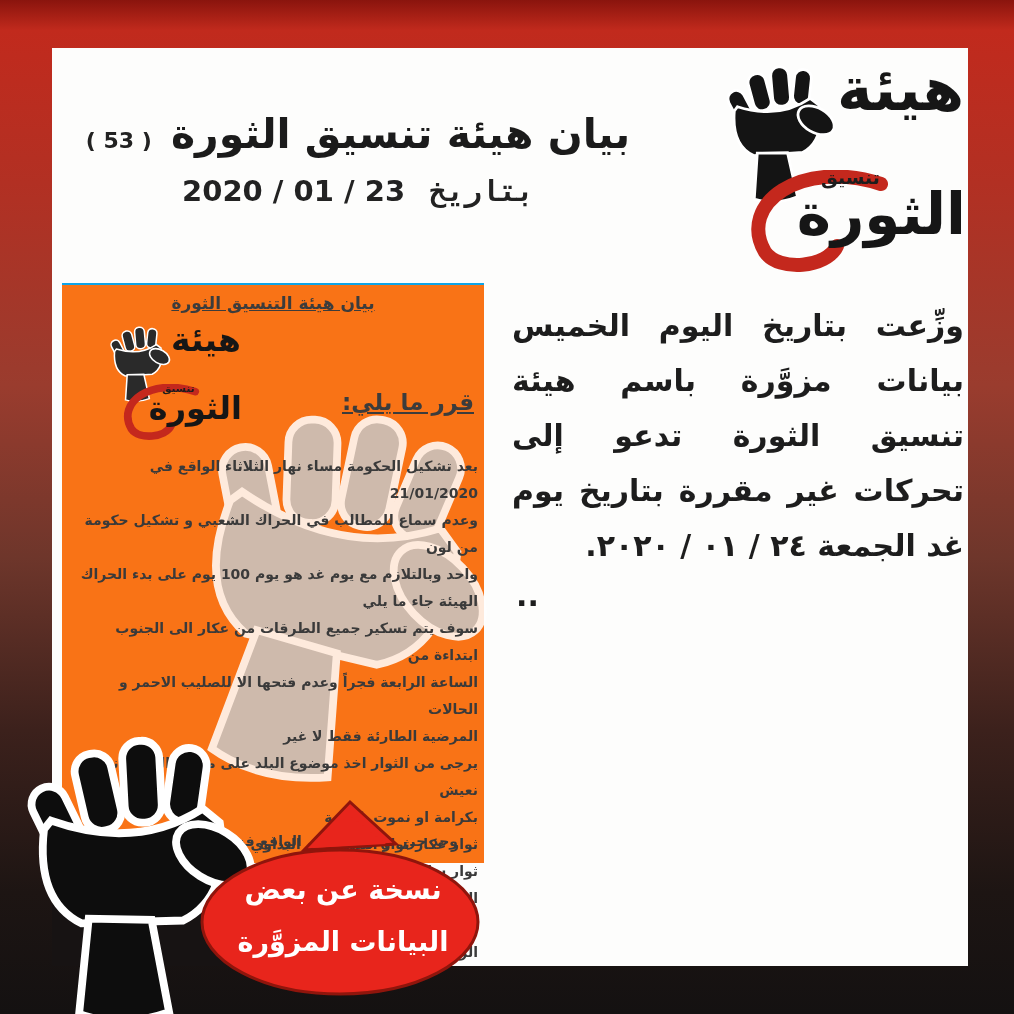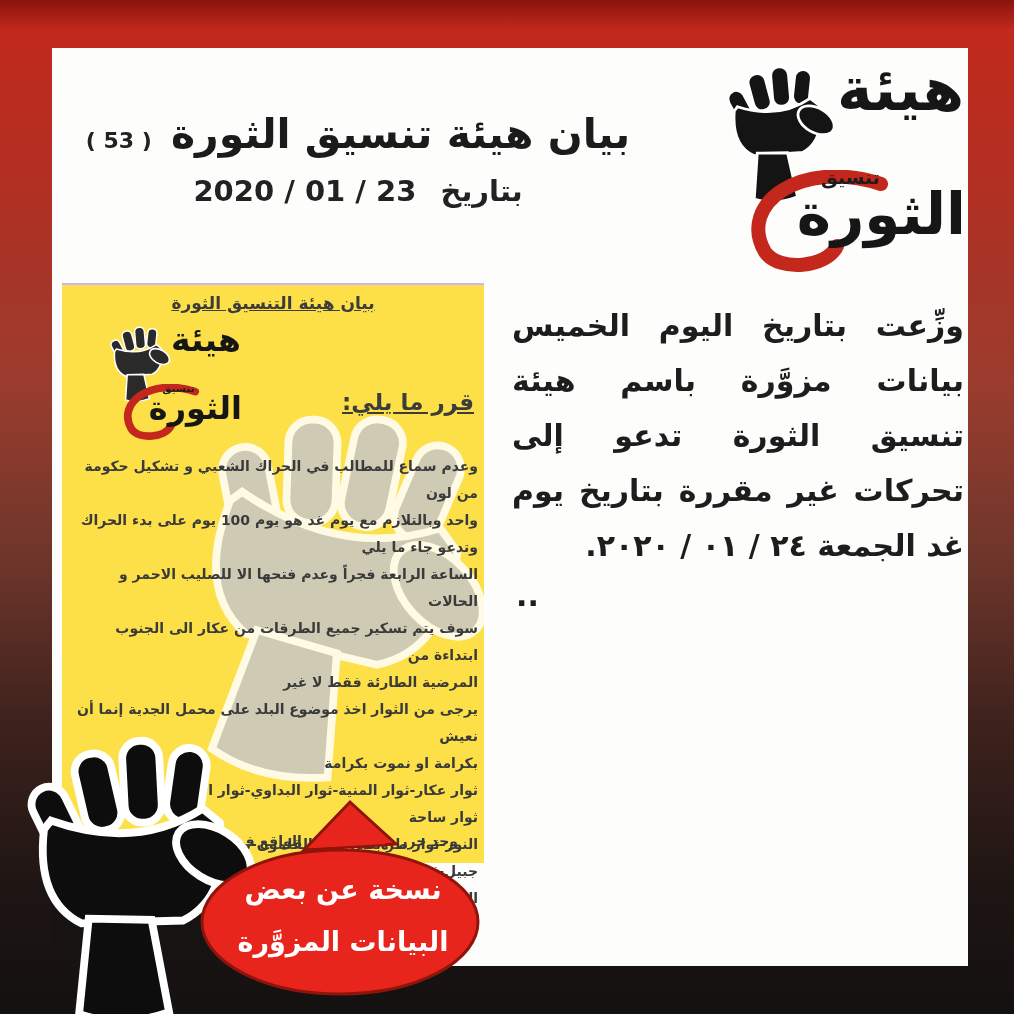--- a/index.html
+++ b/index.html
@@ -6,33 +6,33 @@
   body{width:1014px;height:1014px;overflow:hidden;font-family:"DejaVu Sans",sans-serif;}
   .poster{position:relative;width:1014px;height:1014px;
     background:linear-gradient(180deg,#8a140d 0%,#c12a1d 3%,#b23023 18%,#9a3c2e 38%,#6e362b 55%,#3c211c 72%,#1d1513 88%,#141111 100%);}
   .panel{position:absolute;left:52px;top:48px;width:916px;height:918px;background:#fdfdfc;}
 
   
   .title-wrap{position:absolute;top:62px;left:6px;width:600px;text-align:center;direction:rtl;color:#1b1b1b;}
   .main-title{font-size:41px;font-weight:bold;letter-spacing:0;}
   .issue-number{font-size:22px;font-weight:bold;color:#222;margin-right:14px;}
   .date-line{margin-top:16px;font-size:29px;font-weight:bold;color:#222;}
-  .date-line .dl{margin-left:14px;}
+  .date-line .dl{margin-left:14px;font-family:Liberation Mono, monospace;}
 
   
   .logo{position:absolute;width:245px;height:225px;}
   .logo-main{top:4px;right:2px;}
   .logo .fist-svg{position:absolute;left:2px;top:0;transform:rotate(-8deg);}
   .logo .w-top{position:absolute;right:2px;top:2px;font-size:60px;font-weight:bold;color:#161616;}
   .logo .w-mid{position:absolute;right:86px;top:114px;font-size:19px;font-weight:bold;color:#1d1d1d;}
   .logo .w-bot{position:absolute;right:0px;top:128px;font-size:58px;font-weight:bold;color:#161616;}
   .logo .swoosh{position:absolute;left:10px;top:118px;}
 
   
-  .doc{position:absolute;left:10px;top:235px;width:422px;height:578px;background:#fde047;border-top:2px solid #c4b5fd;direction:rtl;}
+  .doc{position:absolute;left:10px;top:235px;width:422px;height:578px;background:#f97316;border-top:2px solid #0ea5e9;direction:rtl;}
   .doc-watermark{position:absolute;right:-14px;top:86px;opacity:.85;transform:rotate(9deg);}
   .doc-title{position:relative;margin-top:8px;text-align:center;font-size:17px;font-weight:bold;color:#3c3c3c;text-decoration:underline;z-index:2;}
   .doc .logo-doc{transform:scale(.55);transform-origin:top right;top:34px;right:242px;z-index:2;}
   .decree{position:absolute;right:10px;top:104px;font-size:23px;font-weight:bold;color:#3c3c3c;text-decoration:underline;z-index:2;}
   .doc-body{position:absolute;left:6px;right:6px;top:168px;text-align:right;font-size:14px;font-weight:bold;color:#3a3a3a;line-height:27px;z-index:2;}
   .doc-footer{position:absolute;bottom:14px;right:26px;font-size:14px;font-weight:bold;color:#3a3a3a;z-index:2;direction:rtl;}
   .doc-footer .fdate{margin-right:8px;}
 
   
   .statement{position:absolute;top:250px;right:4px;width:452px;direction:rtl;text-align:justify;
@@ -104,25 +104,26 @@
         </svg>
         <svg class="swoosh" width="170" height="110" viewBox="0 0 170 110">
           <path d="M150 14 C 70 -12, 6 34, 34 82 C 48 102, 96 98, 106 76" fill="none" stroke="#c4281d" stroke-width="14" stroke-linecap="round"></path>
         </svg>
         <span class="w-top">هيئة</span>
         <span class="w-mid">تنسيق</span>
         <span class="w-bot">الثورة</span>
       </div>
       <div class="decree">قرر ما يلي:</div>
       <div class="doc-body">
+        <div>بعد تشكيل الحكومة مساء نهار الثلاثاء الواقع في 21/01/2020</div>
         <div>وعدم سماع للمطالب في الحراك الشعبي و تشكيل حكومة من لون</div>
         <div>واحد وبالتلازم مع يوم غد هو يوم 100 يوم على بدء الحراك</div>
-        <div>وتدعو جاء ما يلي</div>
+        <div>الهيئة جاء ما يلي</div>
+        <div>سوف يتم تسكير جميع الطرقات من عكار الى الجنوب ابتداءة من</div>
         <div>الساعة الرابعة فجراً وعدم فتحها الا للصليب الاحمر و الحالات</div>
-        <div>سوف يتم تسكير جميع الطرقات من عكار الى الجنوب ابتداءة من</div>
         <div>المرضية الطارئة فقط لا غير</div>
         <div>يرجى من الثوار اخذ موضوع البلد على محمل الجدية إنما أن نعيش</div>
         <div>بكرامة او نموت بكرامة</div>
         <div>ثوار عكار-ثوار المنية-ثوار البداوي-ثوار التبانة-ثوار المينا-ثوار ساحة</div>
         <div>النور-ثوار طرابلس-ثوار القلمون-ثوار شكا-ثوار البترون-ثوار</div>
         <div>جبيل-ثوار جونية-ثوار ضبية-ثوار جل للديب-ثوار بيروت-ثوار</div>
         <div>الرينغ-ثوار صيدا-ثوار صور (ثوار كل لبنان)</div>
       </div>
       <div class="doc-footer">
         <span>وحد حرر نهار الخميس الواقع في</span>

